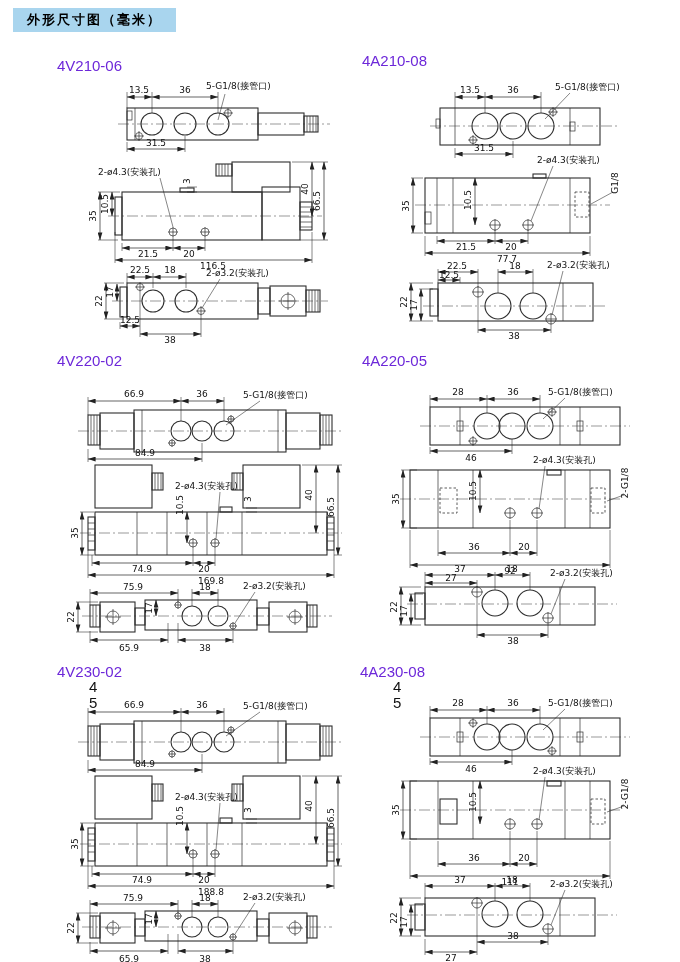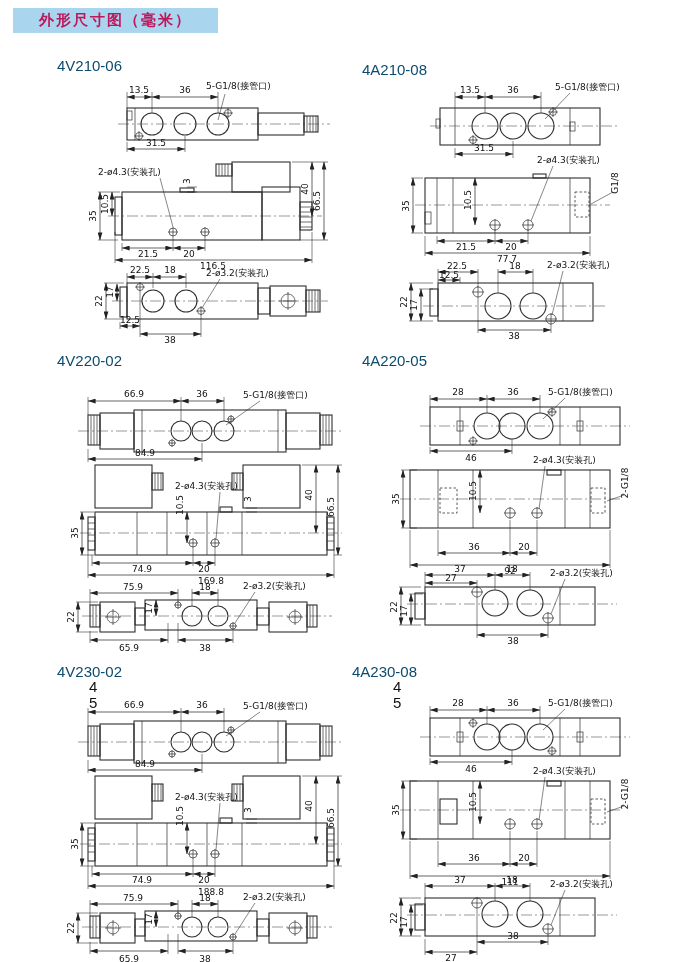--- a/index.html
+++ b/index.html
@@ -1,20 +1,20 @@
 <!DOCTYPE html>
 <html><head>
 <meta charset="utf-8">
 <style>
   html,body{margin:0;padding:0}
   body{width:680px;height:962px;position:relative;background:#fff;overflow:hidden;
        font-family:"Liberation Sans",sans-serif;color:#111}
-  .titlebar{position:absolute;left:13px;top:8px;background:#a9d5ee;color:#be185d;
-            font-size:15px;font-weight:bold;padding:3px 26px;letter-spacing:2px}
-  .sec-title{position:absolute;font-size:15px;color:#0c4a6e;white-space:nowrap}
+  .titlebar{position:absolute;left:13px;top:8px;background:#a9d5ee;color:#000000;
+            font-size:13px;font-weight:bold;padding:3px 14px;letter-spacing:2px}
+  .sec-title{position:absolute;font-size:15px;color:#6d28d9;white-space:nowrap}
   .sec-sub{position:absolute;font-size:15px;color:#111}
   svg.panel{position:absolute;overflow:visible}
   .ol{fill:none;stroke:#2e2e2e;stroke-width:1.1}
   .thin{fill:none;stroke:#2e2e2e;stroke-width:.7}
   .cl{fill:none;stroke:#555;stroke-width:.6;stroke-dasharray:11 3 2 3}
   .dim{stroke:#222;stroke-width:.7;marker-start:url(#ar);marker-end:url(#ar)}
   .ext{fill:none;stroke:#222;stroke-width:.55}
   .ht{fill:none;stroke:#333;stroke-width:.8;stroke-dasharray:2.5 2}
   text{fill:#111;font-family:"DejaVu Sans",sans-serif}
   .d{font-size:9px;text-anchor:middle}
@@ -27,27 +27,27 @@
   <defs>
     <marker id="ar" viewBox="0 0 10 6" markerWidth="8" markerHeight="5" refX="9.5" refY="3" orient="auto-start-reverse" markerUnits="userSpaceOnUse">
       <path d="M0,0L10,3L0,6Z" fill="#222"></path>
     </marker>
   </defs>
 </svg>
 
 <div class="titlebar" style="background: rgb(169, 213, 238);">外形尺寸图（毫米）</div>
 
 <div class="sec-title" style="left:57px;top:57px">4V210-06</div>
-<div class="sec-title" style="left:362px;top:61px">4A210-08</div>
+<div class="sec-title" style="left:362px;top:52px">4A210-08</div>
 <div class="sec-title" style="left:57px;top:352px">4V220-02</div>
 <div class="sec-title" style="left:362px;top:352px">4A220-05</div>
 <div class="sec-title" style="left:57px;top:663px">4V230-02</div>
 <div class="sec-sub" style="left:89px;top:678px">4</div>
 <div class="sec-sub" style="left:89px;top:694px">5</div>
-<div class="sec-title" style="left:352px;top:663px">4A230-08</div>
+<div class="sec-title" style="left:360px;top:663px">4A230-08</div>
 <div class="sec-sub" style="left:393px;top:678px">4</div>
 <div class="sec-sub" style="left:393px;top:694px">5</div>
 
 <svg class="panel" style="left:60px;top:80px" width="290" height="265" viewBox="0 0 290 265">
  <g>
   <g>
    <path class="cl" d="M58,44H270"></path>
    <rect class="ol" x="67" y="28" width="131" height="32"></rect>
    <path class="thin" d="M75,28V60"></path>
         <rect class="thin" x="67" y="31" width="5" height="9"></rect>

